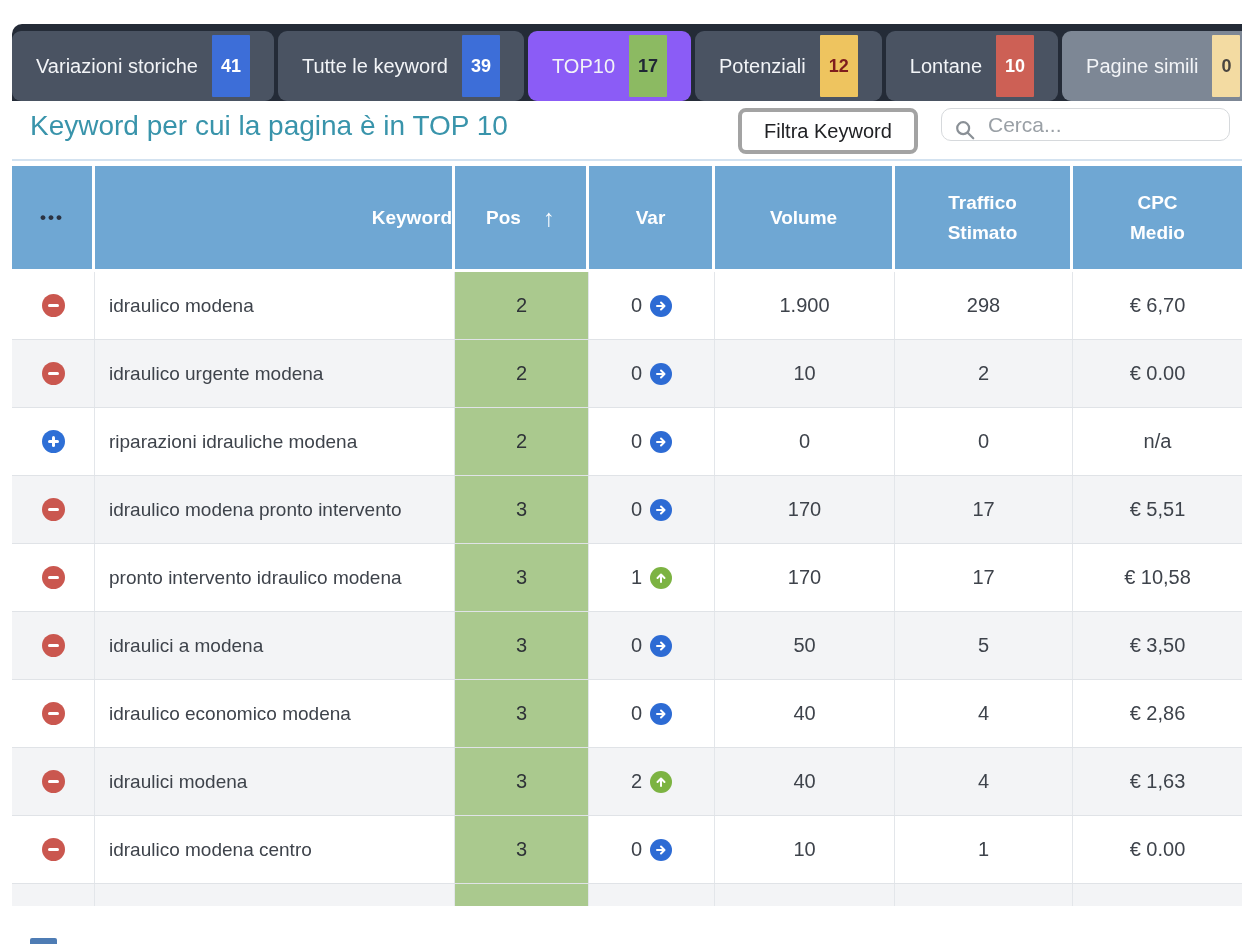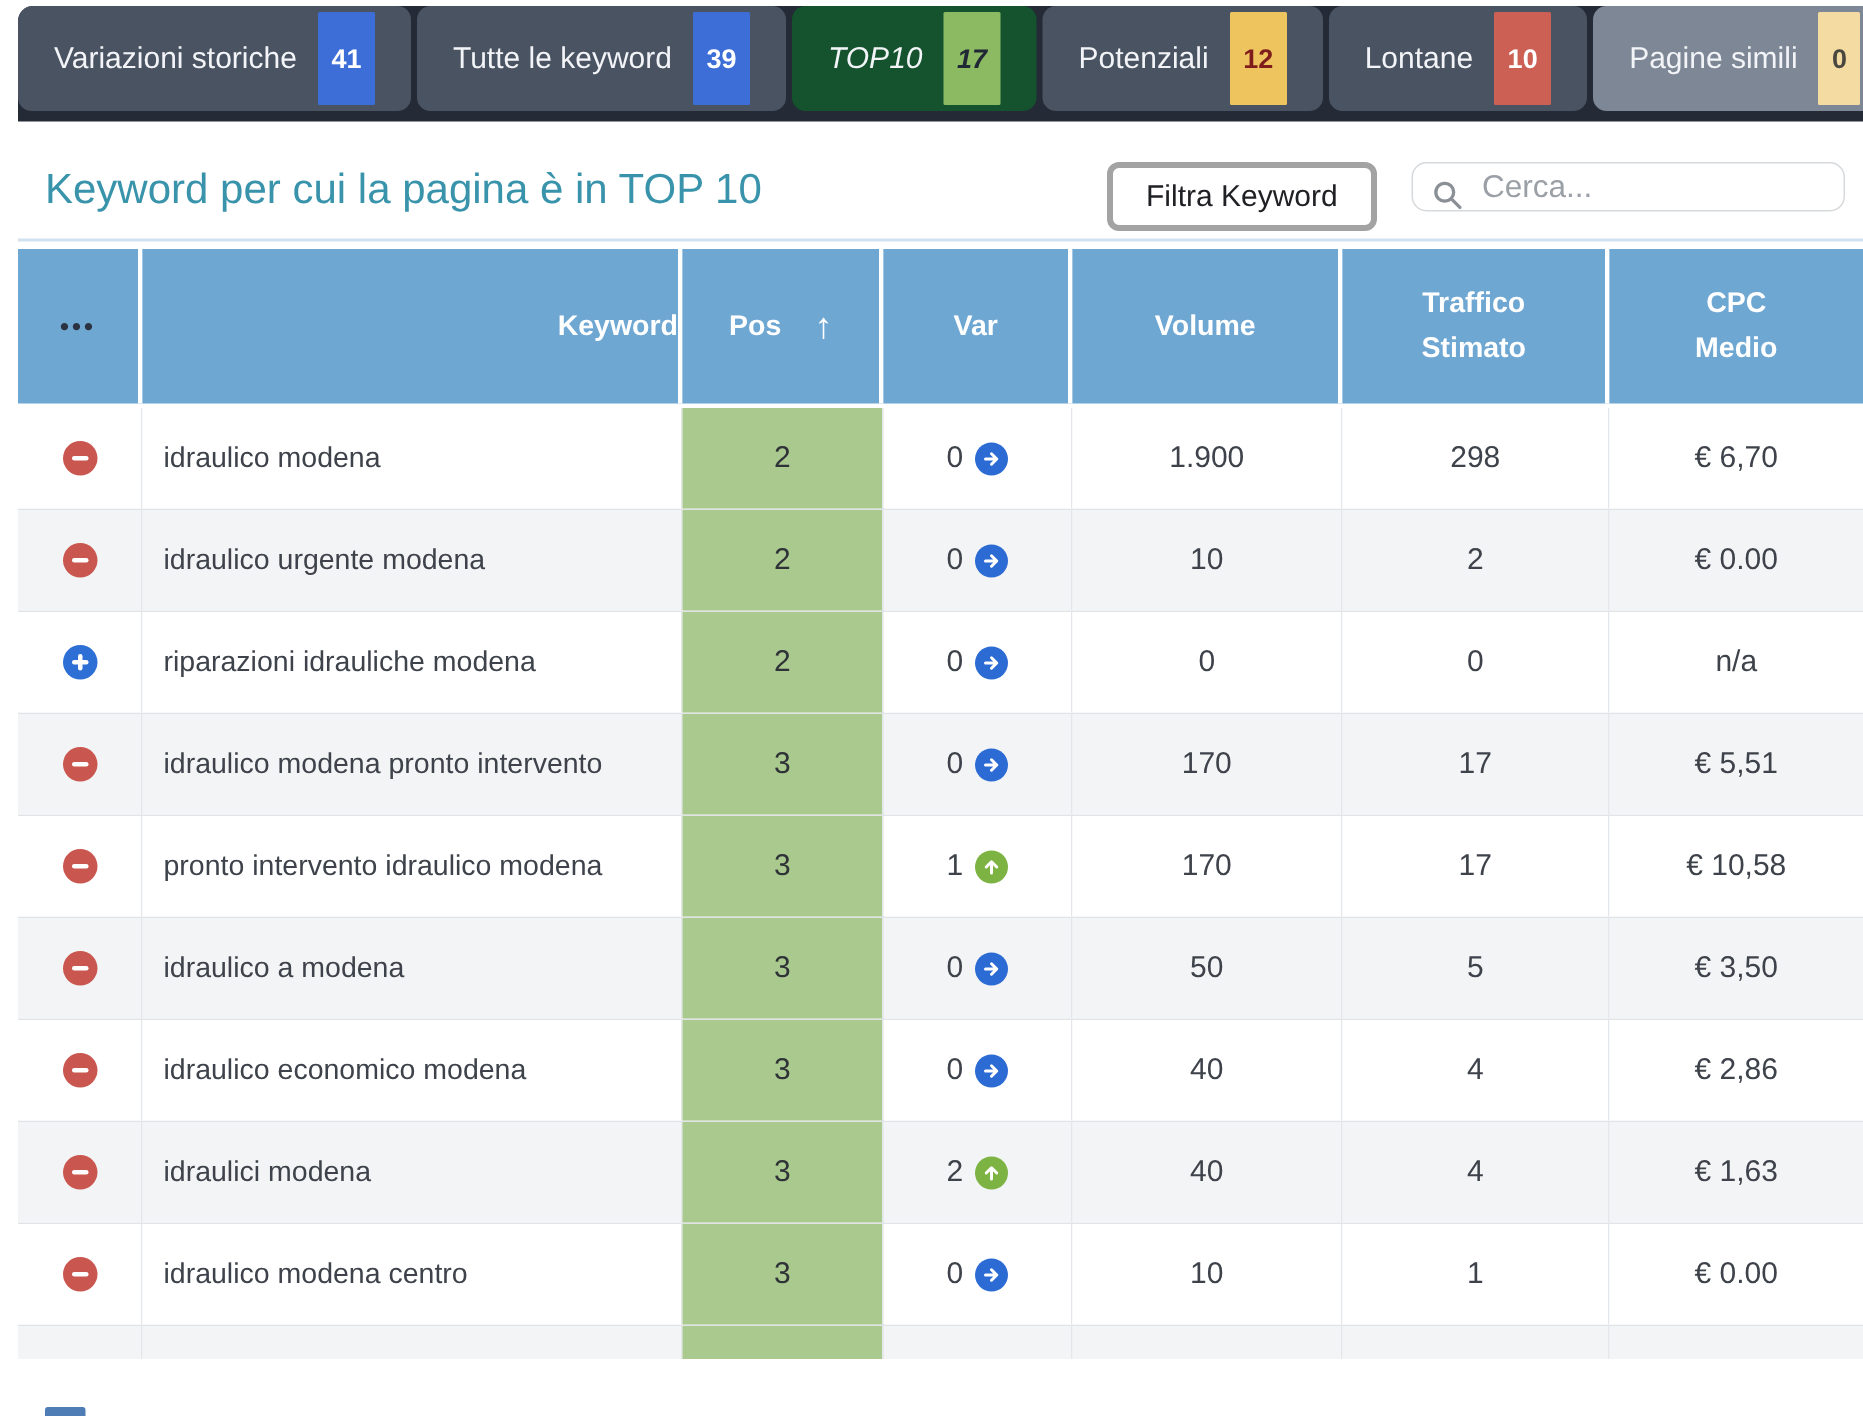--- a/index.html
+++ b/index.html
@@ -1,38 +1,38 @@
 <!DOCTYPE html>
 <html><head>
 <meta charset="utf-8">
 <style>
   * { box-sizing: border-box; margin: 0; padding: 0; }
   body { font-family: "Liberation Sans", sans-serif; background: #fff; }
   .screen { position: relative; width: 1242px; height: 944px; overflow: hidden; background: #fff; }
 
   
   .tabbar {
-    position: absolute; top: 4px; left: 12px; width: 1230px; height: 77px;
+    position: absolute; top: 24px; left: 12px; width: 1230px; height: 77px;
     background: #242b37; border-radius: 10px 0 0 0;
-    display: flex; gap: 4px; overflow: hidden;
+    display: flex; gap: 4px; overflow: hidden; align-items: flex-end;
   }
   .tab {
     height: 70px; background: #4a5362; border-radius: 9px;
     display: flex; align-items: center; justify-content: center; gap: 14px;
     padding: 0 24px; color: #f2f4f7; font-size: 20px; white-space: nowrap;
     flex: 0 0 auto; cursor: pointer;
   }
   .tab:nth-child(1) { min-width: 254px; }
   .tab:nth-child(2) { min-width: 230px; }
   .tab:nth-child(3) { min-width: 144px; }
   .tab:nth-child(4) { min-width: 168px; }
   .tab:nth-child(5) { min-width: 156px; }
   .tab:nth-child(6) { min-width: 186px; }
   .tab:nth-child(7) { min-width: 120px; }
-  .tab--active { background: #14532d; font-style: italic; }
+  .tab--active { background: #8b5cf6; }
   .tab--light  { background: #7d8795; }
   .badge {
     display: inline-flex; align-items: center; justify-content: center;
     min-width: 20px; padding: 22px 9px; border-radius: 1px;
     font-size: 18px; font-weight: bold; line-height: 1;
   }
   .badge--blue  { background: #3d6ed8; color: #fff; }
   .badge--green { background: #8cba62; color: #202735; }
   .badge--amber { background: #eec45f; color: #7f1d1d; }
   .badge--red   { background: #cd6055; color: #fff; }
@@ -339,21 +339,21 @@
           </div>
   </div>
         <div class="grid trow row--alt">
     <div class="td">
       <span class="circle-btn act--minus">
         <span class="bar-h"></span>
 
       </span>
     </div>
     <div class="td td-kw">
-            <span>idraulico a modena</span>
+            <span>idraulici a modena</span>
           </div>
     <div class="td td-pos">
             <span>3</span>
           </div>
     <div class="td">
       <span>0</span>
       <span class="var-icon var--same">
         <svg width="12" height="12" viewBox="0 0 24 24" fill="none">
           <path d="M4 12h13M12 5l7 7-7 7" stroke="#fff" stroke-width="4" stroke-linecap="round" stroke-linejoin="round"></path>
         </svg>

